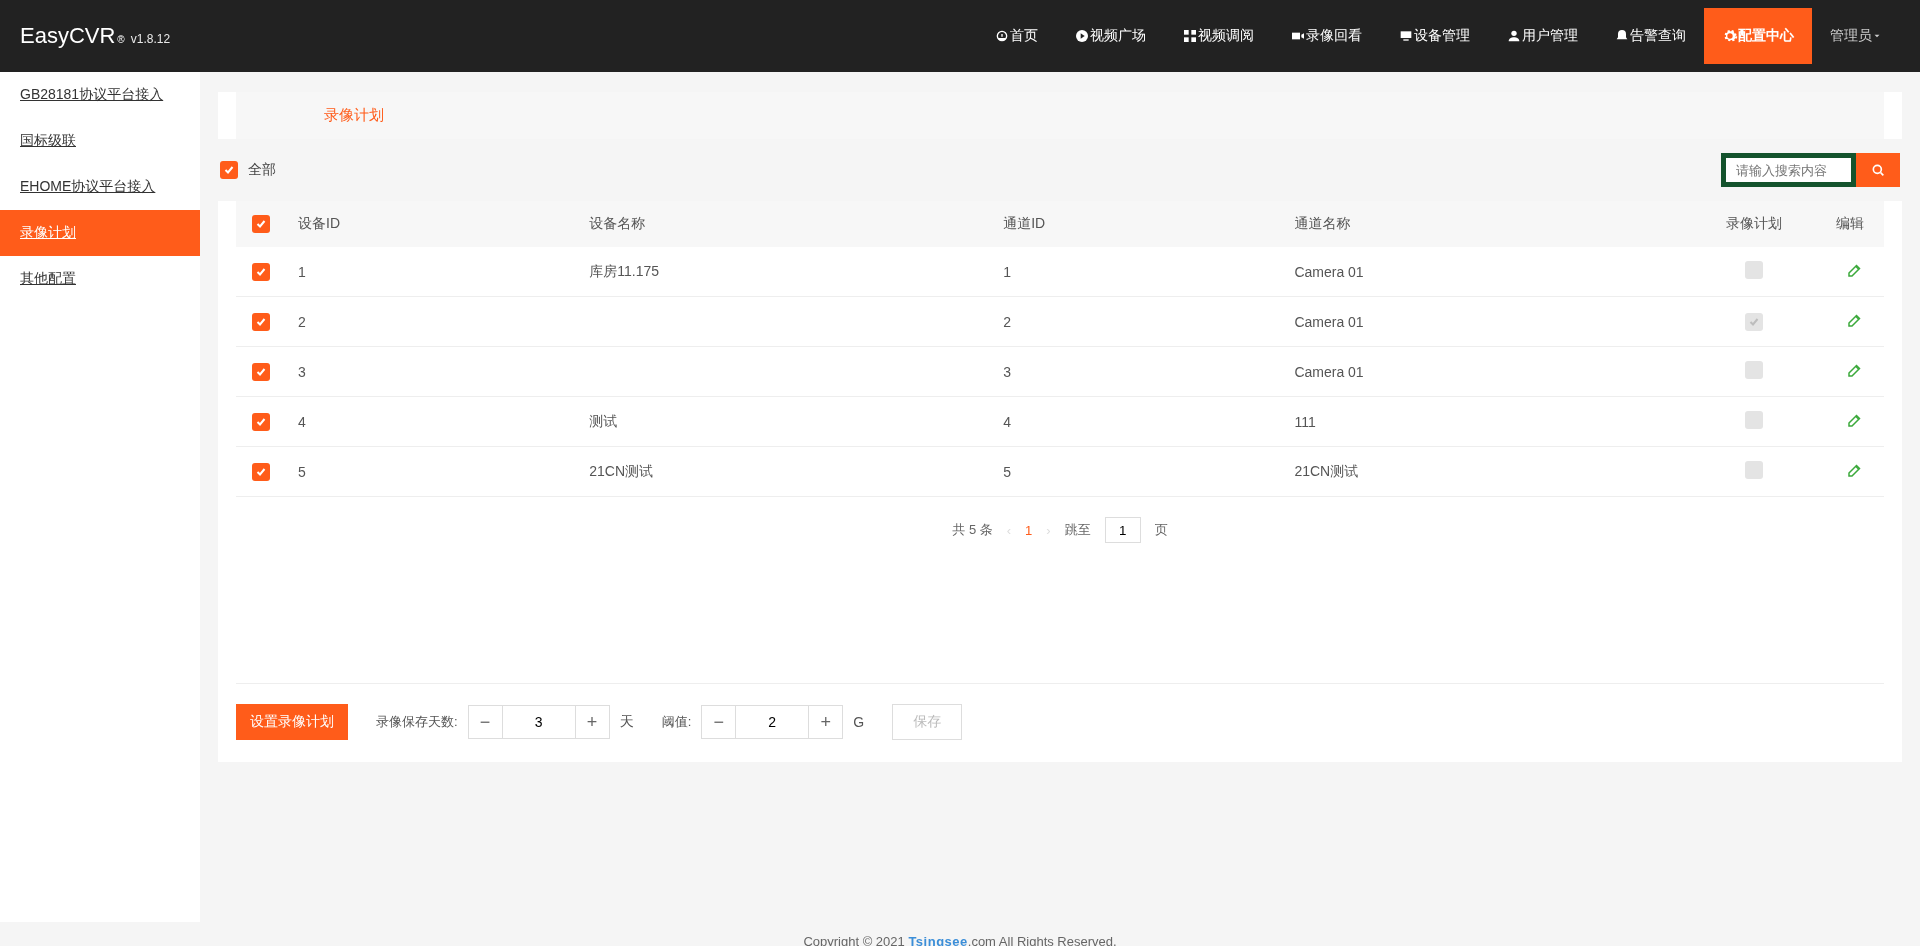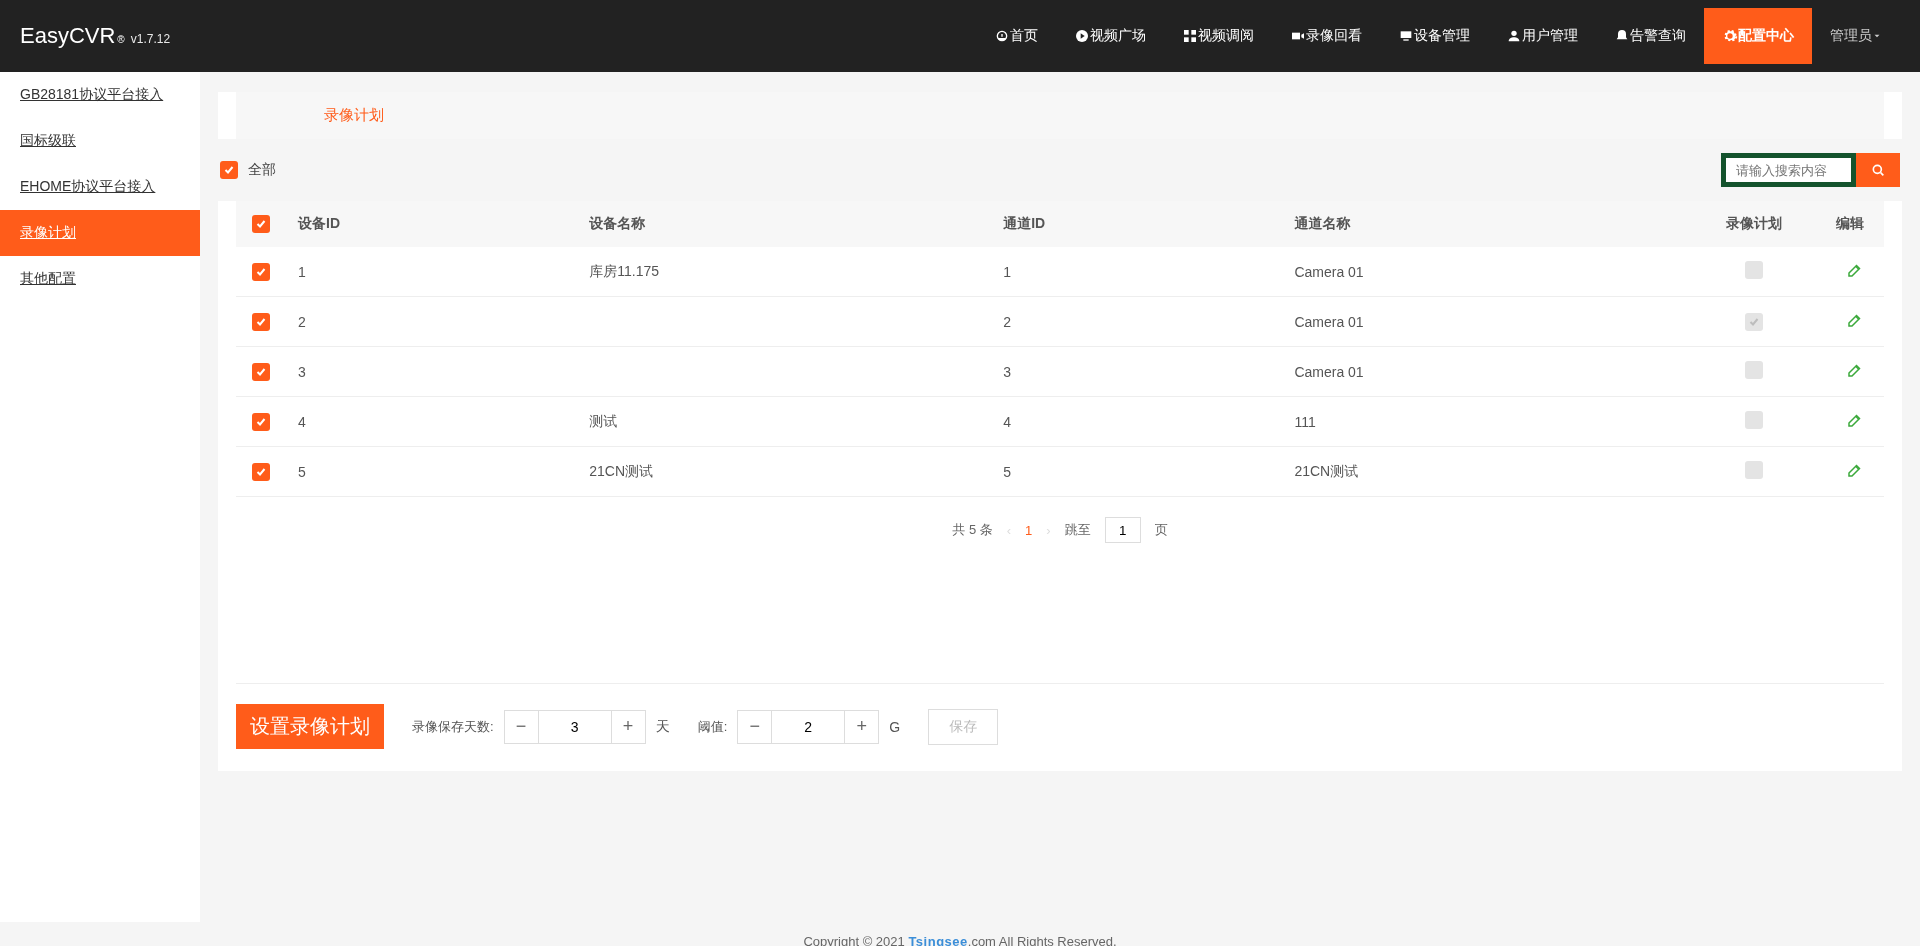--- a/index.html
+++ b/index.html
@@ -32,36 +32,36 @@
     .toolbar-row { display:flex; align-items:center; justify-content:space-between; }
     .chk { width:18px; height:18px; border-radius:3px; display:inline-flex; align-items:center; justify-content:center; background:#ff5c1a; color:#fff; }
     .chk.gray { background:#e4e4e4; color:#bdbdbd; }
     .chk svg { width:12px; height:12px; }
     .chk-lbl { margin-left:10px; color:#444; }
     .searchbox { display:flex; }
     .searchbox input { height:34px; width:135px; border:5px solid #14532d; padding:0 10px; font-size:13px; outline:none; }
     .searchbox button { height:34px; width:44px; background:#ff5c1a; border:none; color:#fff; cursor:pointer; display:flex; align-items:center; justify-content:center; }
 
     table { width:100%; border-collapse:collapse; }
-    thead th { background:#f7f7f7; text-align:left; font-weight:700; color:#555; padding:14px 12px; font-size:14px; }
+    thead th { background:#f7f7f7; text-align:left; font-weight:400; color:#555; padding:14px 12px; font-size:14px; }
     tbody td { padding:14px 12px; border-bottom:1px solid #eee; color:#555; }
     thead th:first-child, tbody td:first-child { width:50px; text-align:center; }
     th.col-plan, td.col-plan { text-align:center; width:120px; }
     th.col-edit, td.col-edit { text-align:right; width:70px; padding-right:20px; }
     .edit-ico { color:#3ba93b; display:inline-flex; }
     .edit-ico svg { width:18px; height:18px; }
 
     .pager { display:flex; align-items:center; justify-content:center; gap:14px; color:#666; padding-top:20px; font-size:13px; }
     .pager .pg { color:#ddd; }
     .pager .pg.cur { color:#ff5c1a; }
     .pager input { width:36px; height:26px; border:1px solid #ddd; text-align:center; }
 
     .divider { height:1px; background:#eee; margin:0 0 20px; }
     .bottom-bar { display:flex; align-items:center; gap:28px; }
-    .btn-orange { background:#ff5c1a; color:#fff; border:none; padding:9px 14px; cursor:pointer; font-size:20px; }
+    .btn-orange { background:#ff5c1a; color:#fff; border:none; padding:9px 14px; cursor:pointer; font-size:14px; }
     .num-group { display:flex; align-items:center; gap:10px; }
     .num-group .lbl { color:#555; font-size:13px; }
     .stepper { display:inline-flex; border:1px solid #ddd; height:34px; }
     .stepper button { width:34px; background:#fff; border:none; border-right:1px solid #ddd; font-size:18px; color:#666; cursor:pointer; }
     .stepper button:last-child { border-right:none; border-left:1px solid #ddd; }
     .stepper input { width:72px; border:none; text-align:center; font-size:14px; }
     .unit { color:#555; }
     .btn-save-disabled { background:#fff; border:1px solid #ddd; color:#bbb; padding:8px 20px; font-size:14px; }
 
     .footer { text-align:center; color:#666; font-size:13px; padding:12px 0 14px; background:#f5f5f5; }
@@ -69,21 +69,21 @@
     .content-block { background:#fff; padding:0 18px 22px; }
     .table-wrap { background:#fff; padding:0 0 20px; }
   </style>
 </head>
 <body>
 
 <div class="topbar">
   <div class="logo">
     <span>EasyCVR</span>
     <sup>®</sup>
-    <span class="ver">v1.7.12</span>
+    <span class="ver">v1.8.12</span>
   </div>
   <div class="topnav">
     <a>
         <span class="icon">
           <svg viewBox="0 0 24 24" fill="currentColor">
             <path d="M12 4a8 8 0 1 0 0 16 8 8 0 0 0 0-16zm0 2a6 6 0 0 1 5.2 9H6.8A6 6 0 0 1 12 6zm-1 3h2v4h-2z"></path>
           </svg>
         </span>
         <span>首页</span>
       </a>

